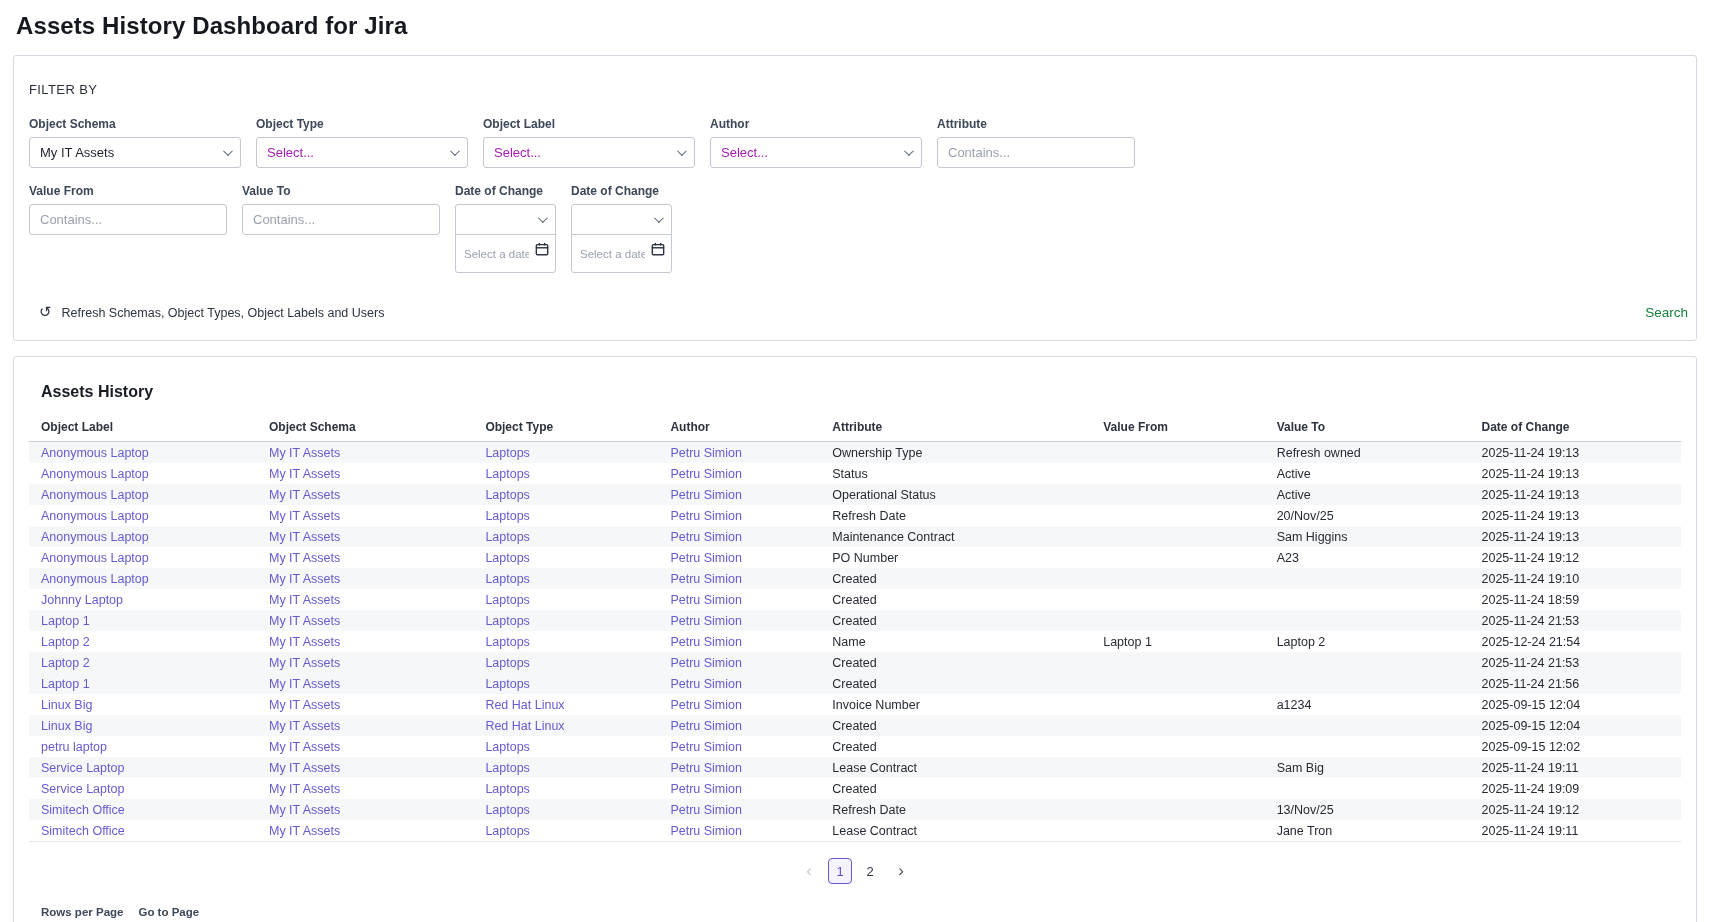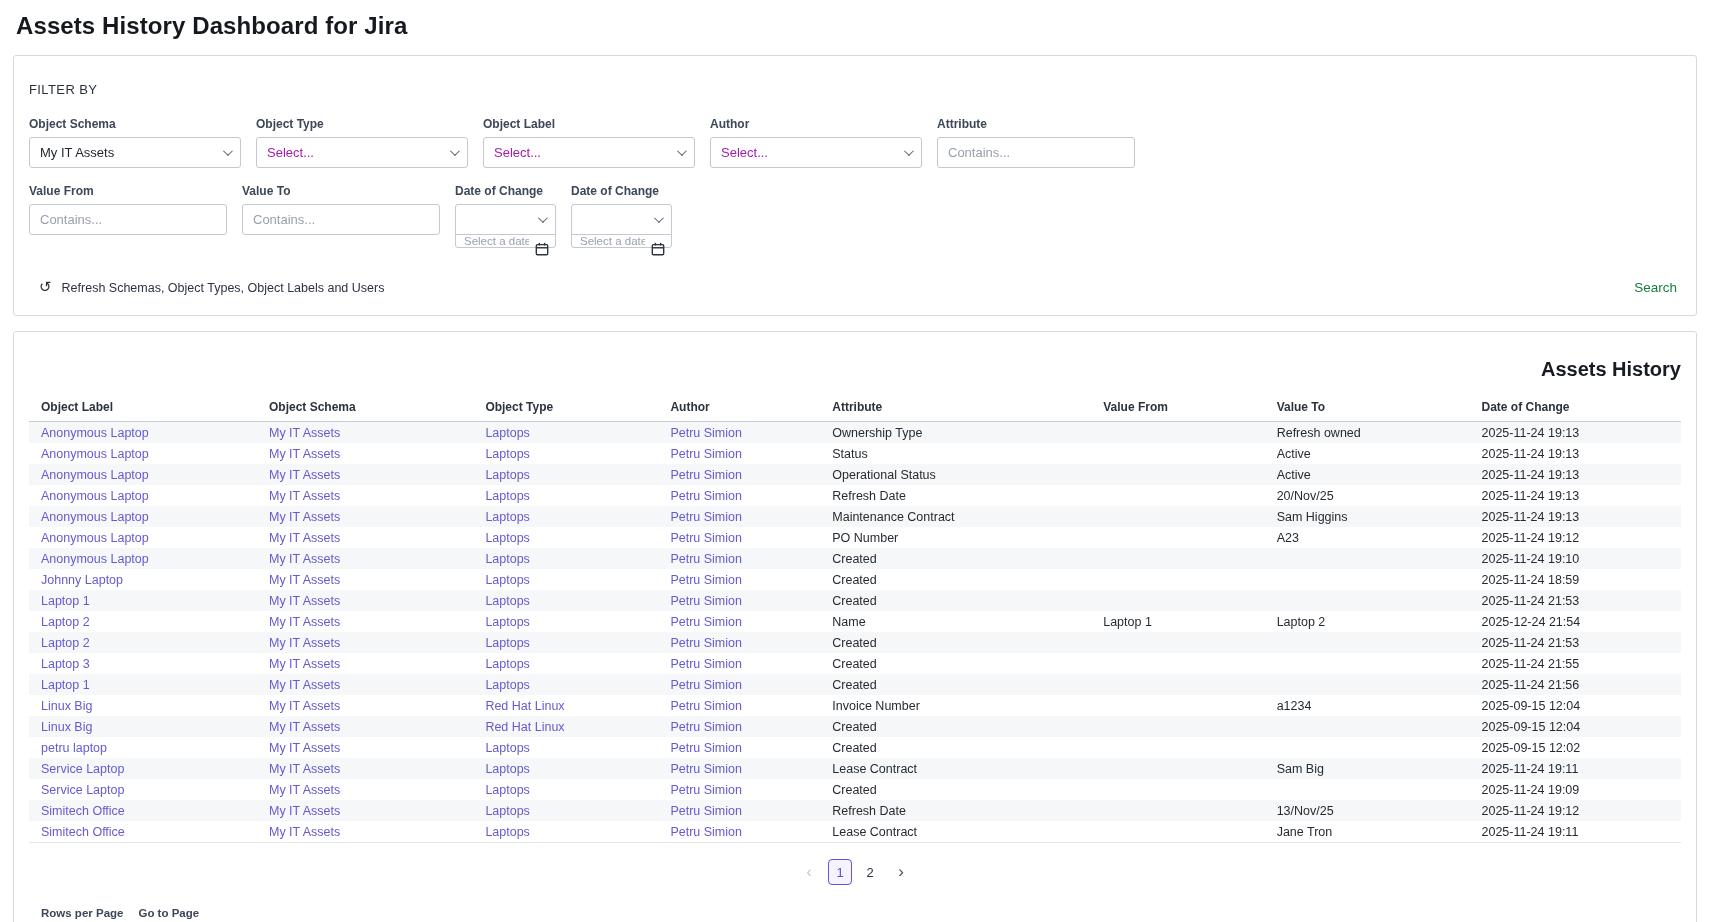--- a/index.html
+++ b/index.html
@@ -6,21 +6,21 @@
   html,body { background:#fff; }
   body {
     width:1710px; height:922px; overflow:hidden;
     font-family:"Liberation Sans","DejaVu Sans",sans-serif;
     color:#22272e;
     padding:12px 13px 0 13px;
   }
   .page-title { font-size:24px; font-weight:700; color:#15181f; padding-left:3px; margin-bottom:15px; letter-spacing:.1px; }
 
   .panel { border:1px solid #d6d9e0; border-radius:3px; background:#fff; }
-  .filter-panel { padding:26px 15px 16px 15px; margin-bottom:15px; }
+  .filter-panel { padding:26px 4px 16px 15px; margin-bottom:15px; }
   .filter-heading { font-size:13px; color:#2b313b; letter-spacing:.4px; margin-bottom:20px; }
 
   .filter-row { display:flex; gap:15px; margin-bottom:16px; align-items:flex-start; }
   .f-field { display:flex; flex-direction:column; }
   .f-label { font-size:12px; font-weight:700; color:#3c4758; margin-bottom:6px; }
 
   .ctrl { height:31px; border:1px solid #c3c8d1; border-radius:3px; background:#fff;
           display:flex; align-items:center; padding:0 10px; font-size:13px; }
   .sel { justify-content:space-between; cursor:pointer; }
   .sel .sel-text { color:#1e232c; }
@@ -30,31 +30,31 @@
   input.ctrl { display:block; width:100%; outline:none; color:#1e232c; }
   input.ctrl::placeholder { color:#99a0ad; }
 
   .w-select { width:212px; }
   .w-attr   { width:180px; }
   .w-val    { width:180px; }
   .w-date   { width:101px; }
 
   .date-stack .ctrl.sel { border-radius:3px 3px 0 0; }
   .date-wrap { position:relative; margin-top:-1px; }
-  .date-wrap input { border-radius:0 0 3px 3px; height:14px; font-size:11.5px; padding-right:26px; padding-left:8px; }
+  .date-wrap input { border-radius:0 0 3px 3px; height:39px; font-size:11.5px; padding-right:26px; padding-left:8px; }
   .cal-icon { position:absolute; right:7px; top:8px; pointer-events:none; }
 
   .filter-bottom { display:flex; justify-content:space-between; align-items:center; margin-top:28px; padding:0 2px 0 10px; }
   .refresh-link { display:flex; align-items:center; gap:10px; cursor:pointer; }
   .refresh-glyph { font-size:15px; color:#2c3441; line-height:1; transform:translateY(-1px); }
   .refresh-text { font-size:12.5px; color:#2c3340; }
   .search-btn { font-size:13.5px; color:#15803d; cursor:pointer; padding:4px 2px; }
 
   .table-panel { padding:20px 15px 0 15px; min-height:598px; }
-  .table-heading { font-size:20px; font-weight:700; color:#171b22; margin:6px 0 14px 12px;text-align:right; }
+  .table-heading { font-size:16px; font-weight:700; color:#171b22; margin:6px 0 14px 12px; }
 
   table { width:100%; border-collapse:collapse; table-layout:fixed; }
   thead th { text-align:left; font-size:12px; font-weight:700; color:#2c333e;
              padding:5px 8px 7px 12px; border-bottom:1px solid #c9ced6; }
   tbody td { font-size:12.5px; color:#262b33; padding:3.5px 8px 3.5px 12px; height:21px;
              white-space:nowrap; overflow:hidden; text-overflow:ellipsis; }
   tbody tr.stripe { background:#f6f7f8; }
   tbody tr:last-child td { border-bottom:1px solid #e3e6ea; }
   td.link { color:var(--link,#655bd0); cursor:pointer; }
 
@@ -295,30 +295,20 @@
         <tr class="stripe">
           <td class="link">Laptop 2</td>
           <td class="link">My IT Assets</td>
           <td class="link">Laptops</td>
           <td class="link">Petru Simion</td>
           <td>Created</td>
           <td></td>
           <td></td>
           <td>2025-11-24 21:53</td>
         </tr>
-        <tr>
-          <td class="link">Laptop 3</td>
-          <td class="link">My IT Assets</td>
-          <td class="link">Laptops</td>
-          <td class="link">Petru Simion</td>
-          <td>Created</td>
-          <td></td>
-          <td></td>
-          <td>2025-11-24 21:55</td>
-        </tr>
         <tr class="stripe">
           <td class="link">Laptop 1</td>
           <td class="link">My IT Assets</td>
           <td class="link">Laptops</td>
           <td class="link">Petru Simion</td>
           <td>Created</td>
           <td></td>
           <td></td>
           <td>2025-11-24 21:56</td>
         </tr>

